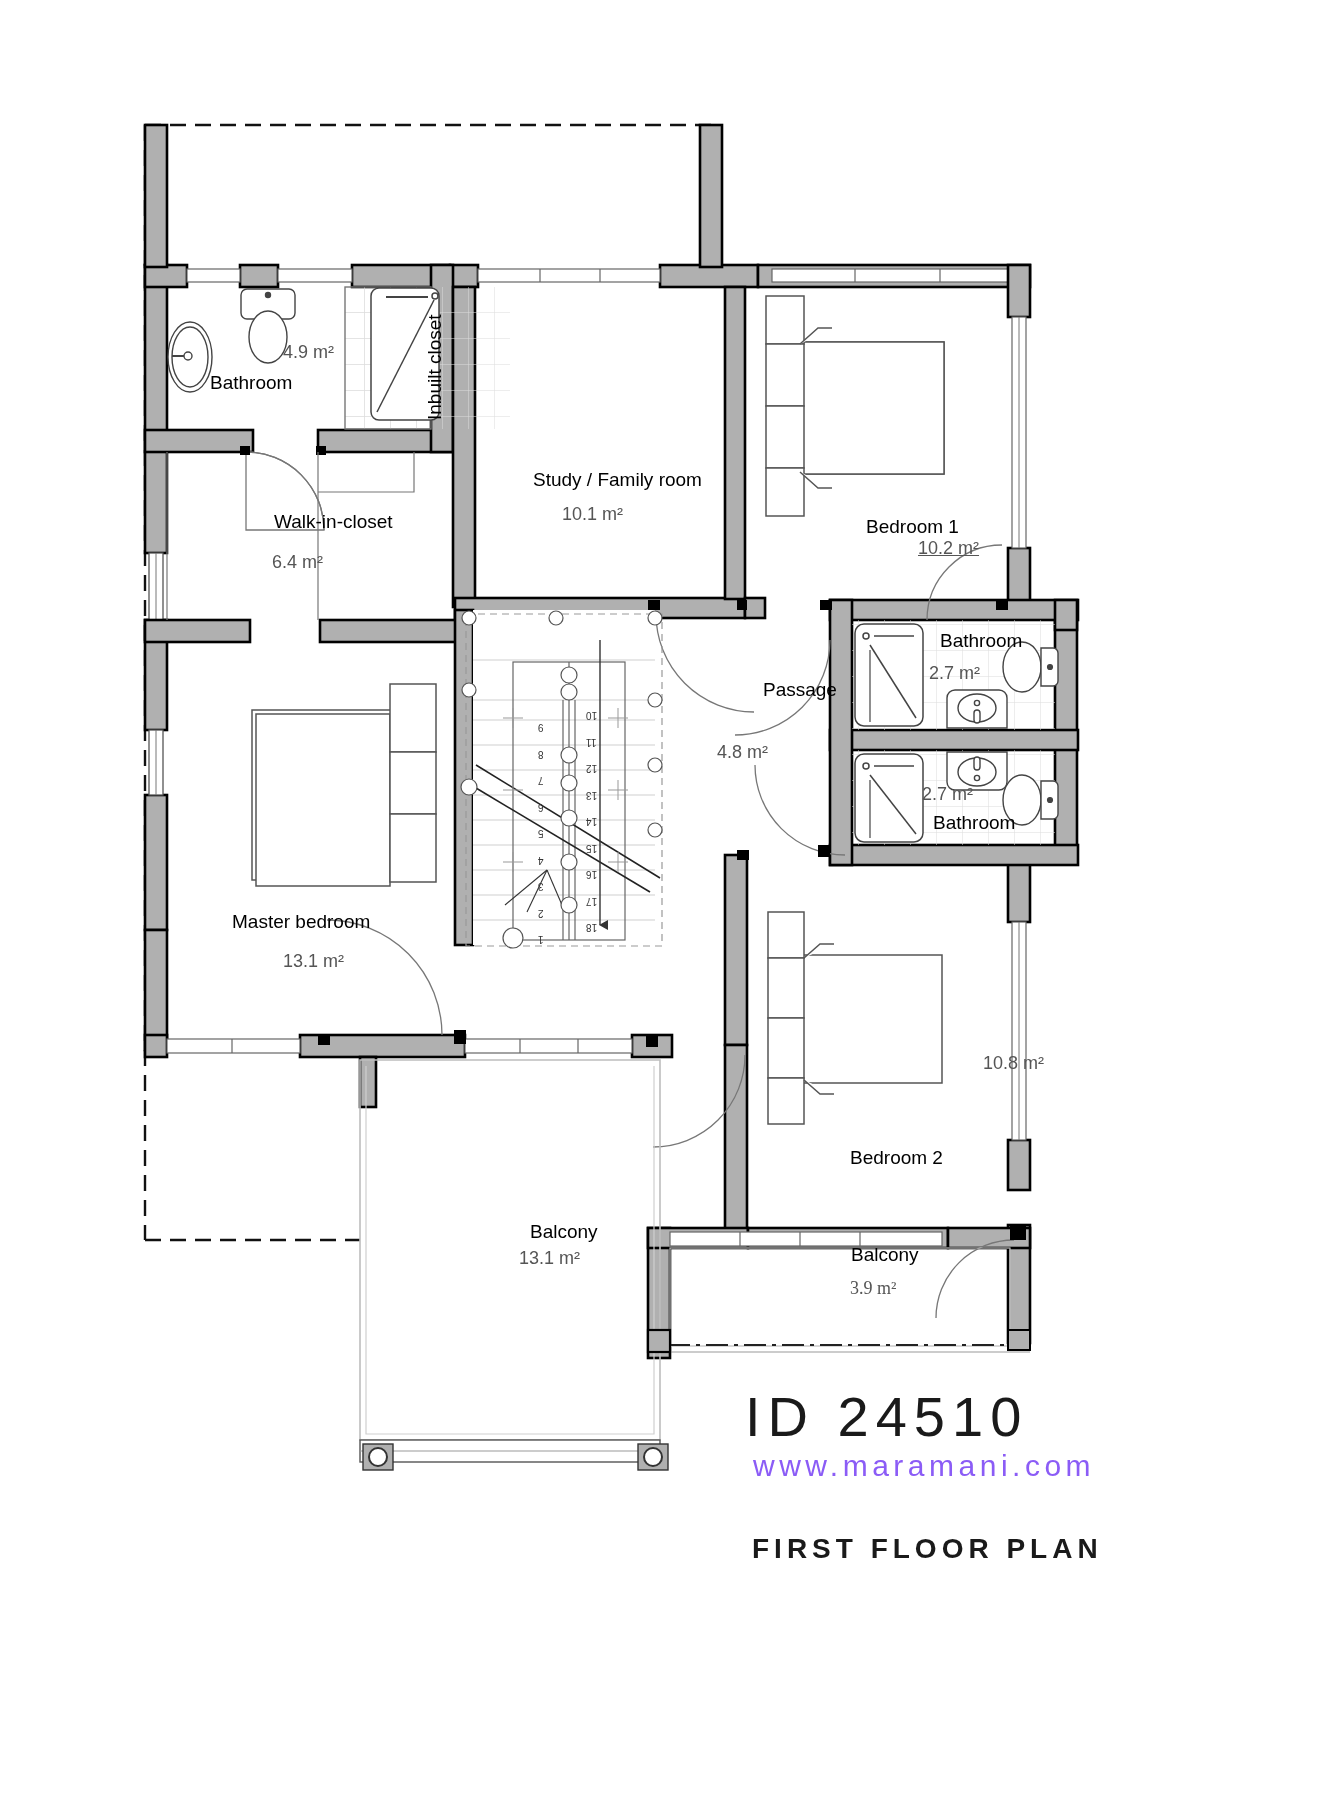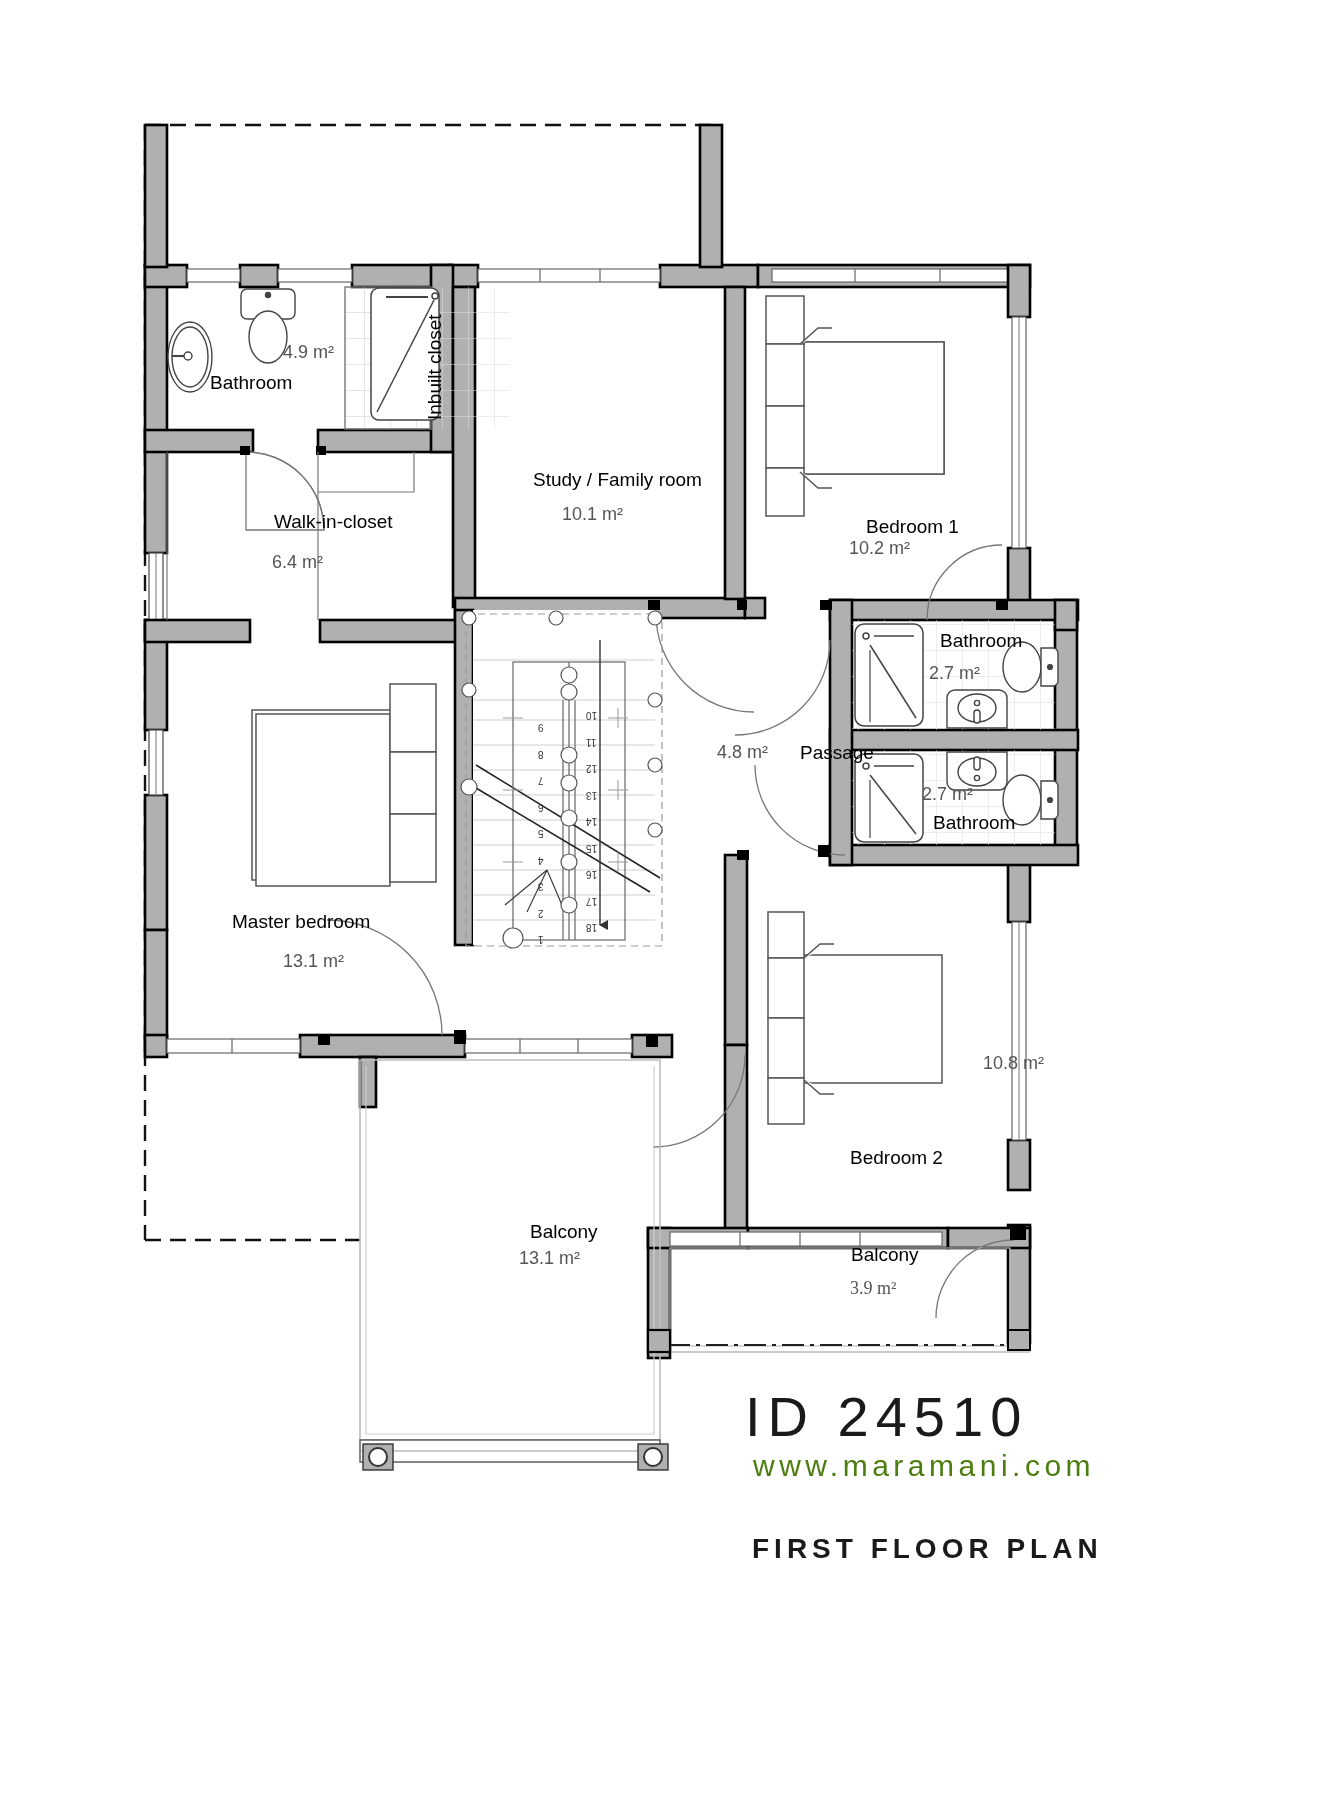--- a/index.html
+++ b/index.html
@@ -4,21 +4,21 @@
 <style>
   html,body{margin:0;padding:0;background:#ffffff;}
   body{width:1334px;height:1800px;position:relative;overflow:hidden;
        font-family:"Liberation Sans",sans-serif;}
   #plan{position:absolute;left:0;top:0;width:1334px;height:1800px;}
   .lbl{position:absolute;white-space:nowrap;color:#111;}
   .lbl.name{font-size:19px;color:#000;}
   .lbl.area{font-size:18px;color:#555;}
   .title-id{position:absolute;font-size:56px;letter-spacing:7px;color:#1a1a1a;
             font-family:"Liberation Sans",sans-serif;font-weight:400;margin-top:6px;}
-  .title-www{position:absolute;font-size:30px;letter-spacing:4.5px;color:#4d7c0f;}
+  .title-www{position:absolute;font-size:30px;letter-spacing:4.5px;color:#8b5cf6;}
   .title-plan{position:absolute;font-size:28px;letter-spacing:5px;color:#1a1a1a;font-weight:bold;}
   .rot{transform:rotate(-90deg);transform-origin:left top;}
   .stairnum{position:absolute;font-size:10px;color:#333;}
   .stairnum.flip{transform:rotate(180deg);transform-origin:center center;}
 </style>
 </head>
 <body>
 
 <svg id="plan" viewBox="0 0 1334 1800" xmlns="http://www.w3.org/2000/svg">
   <defs>
@@ -402,29 +402,29 @@
 
   <div class="lbl name rot" style="left:424px;top:420px;">Inbuilt closet</div>
 
   <div class="lbl name" style="left:274px;top:511px;">Walk-in-closet</div>
   <div class="lbl area" style="left:272px;top:552px;text-align:center;">6.4 m²</div>
 
   <div class="lbl name" style="left:533px;top:469px;">Study / Family room</div>
   <div class="lbl area" style="left:562px;top:504px;">10.1 m²</div>
 
   <div class="lbl name" style="left:866px;top:516px;">Bedroom 1</div>
-  <div class="lbl area" style="left:849px;top:538px;">10.2 m²</div>
+  <div class="lbl area" style="left:918px;top:538px;text-decoration:underline;">10.2 m²</div>
 
   <div class="lbl name" style="left:940px;top:630px;">Bathroom</div>
   <div class="lbl area" style="left:929px;top:663px;">2.7 m²</div>
 
   <div class="lbl name" style="left:933px;top:812px;">Bathroom</div>
   <div class="lbl area" style="left:922px;top:784px;">2.7 m²</div>
 
-  <div class="lbl name" style="left:763px;top:742px;margin-left:37px;">Passage</div>
+  <div class="lbl name" style="left:763px;top:679px;">Passage</div>
   <div class="lbl area" style="left:717px;top:742px;">4.8 m²</div>
 
   <div class="lbl name" style="left:232px;top:911px;">Master bedroom</div>
   <div class="lbl area" style="left:283px;top:951px;">13.1 m²</div>
 
   <div class="lbl name" style="left:850px;top:1147px;">Bedroom 2</div>
   <div class="lbl area" style="left:957px;top:1053px;margin-left:26px;">10.8 m²</div>
 
   <div class="lbl name" style="left:530px;top:1221px;">Balcony</div>
   <div class="lbl area" style="left:519px;top:1248px;">13.1 m²</div>

